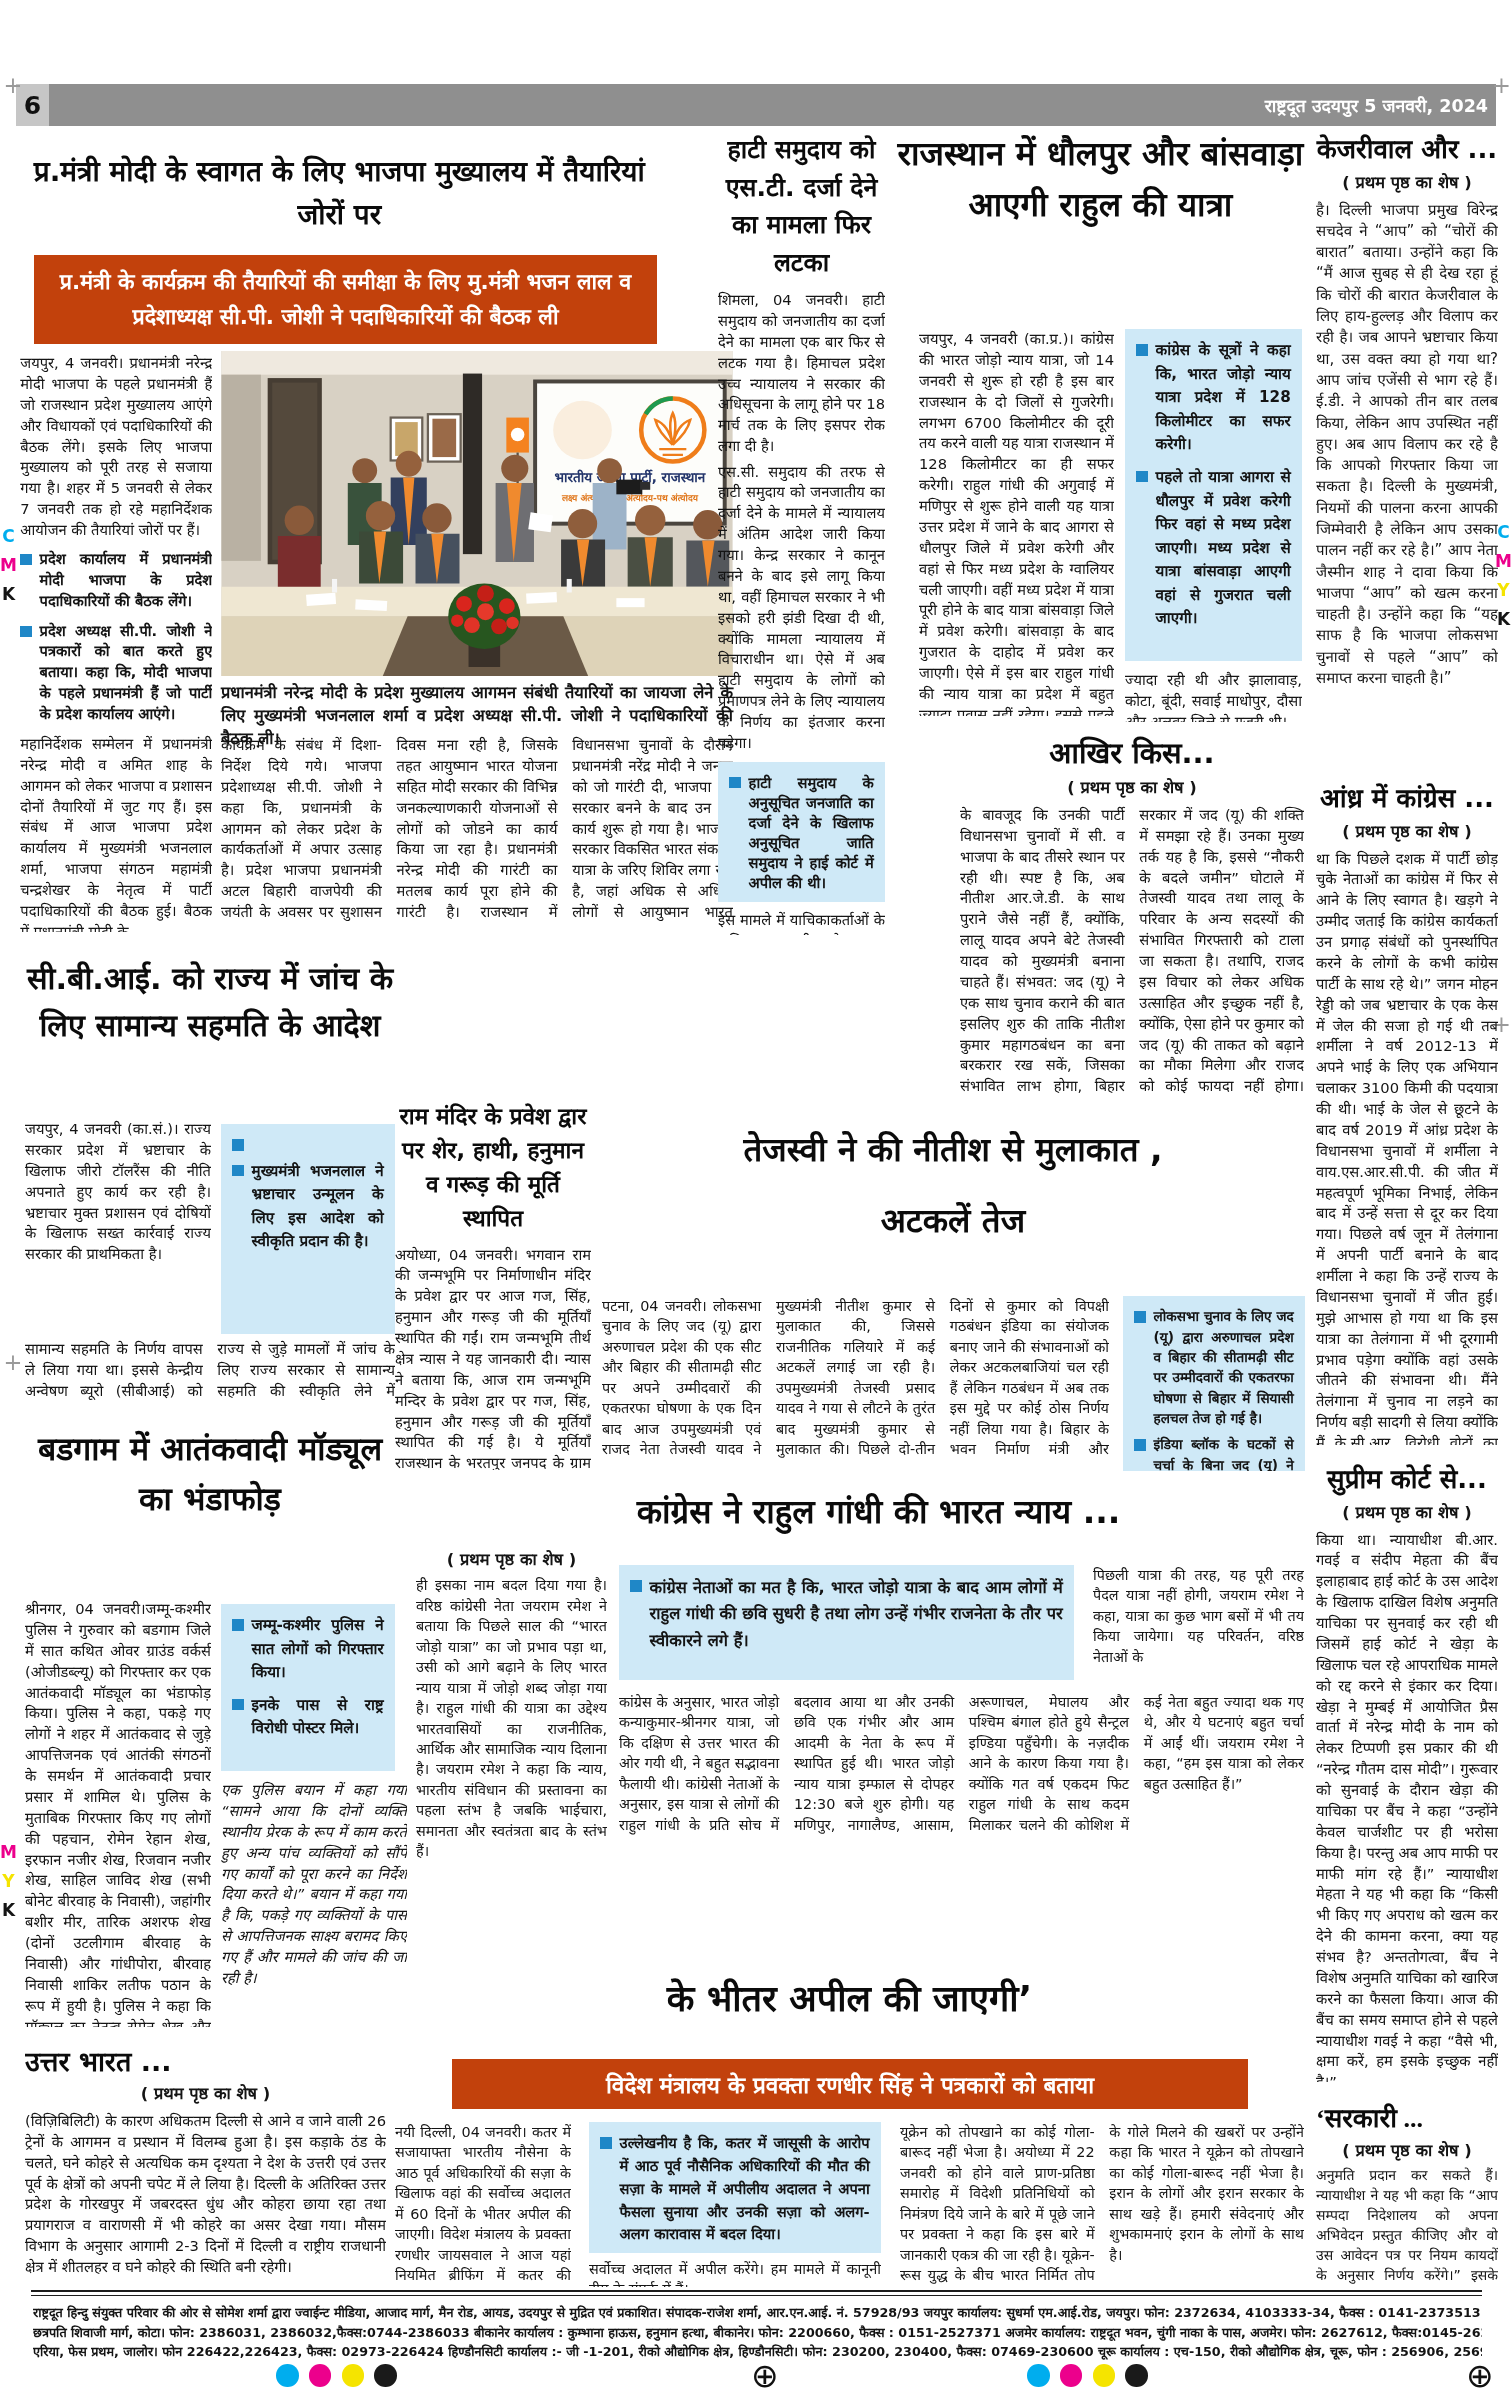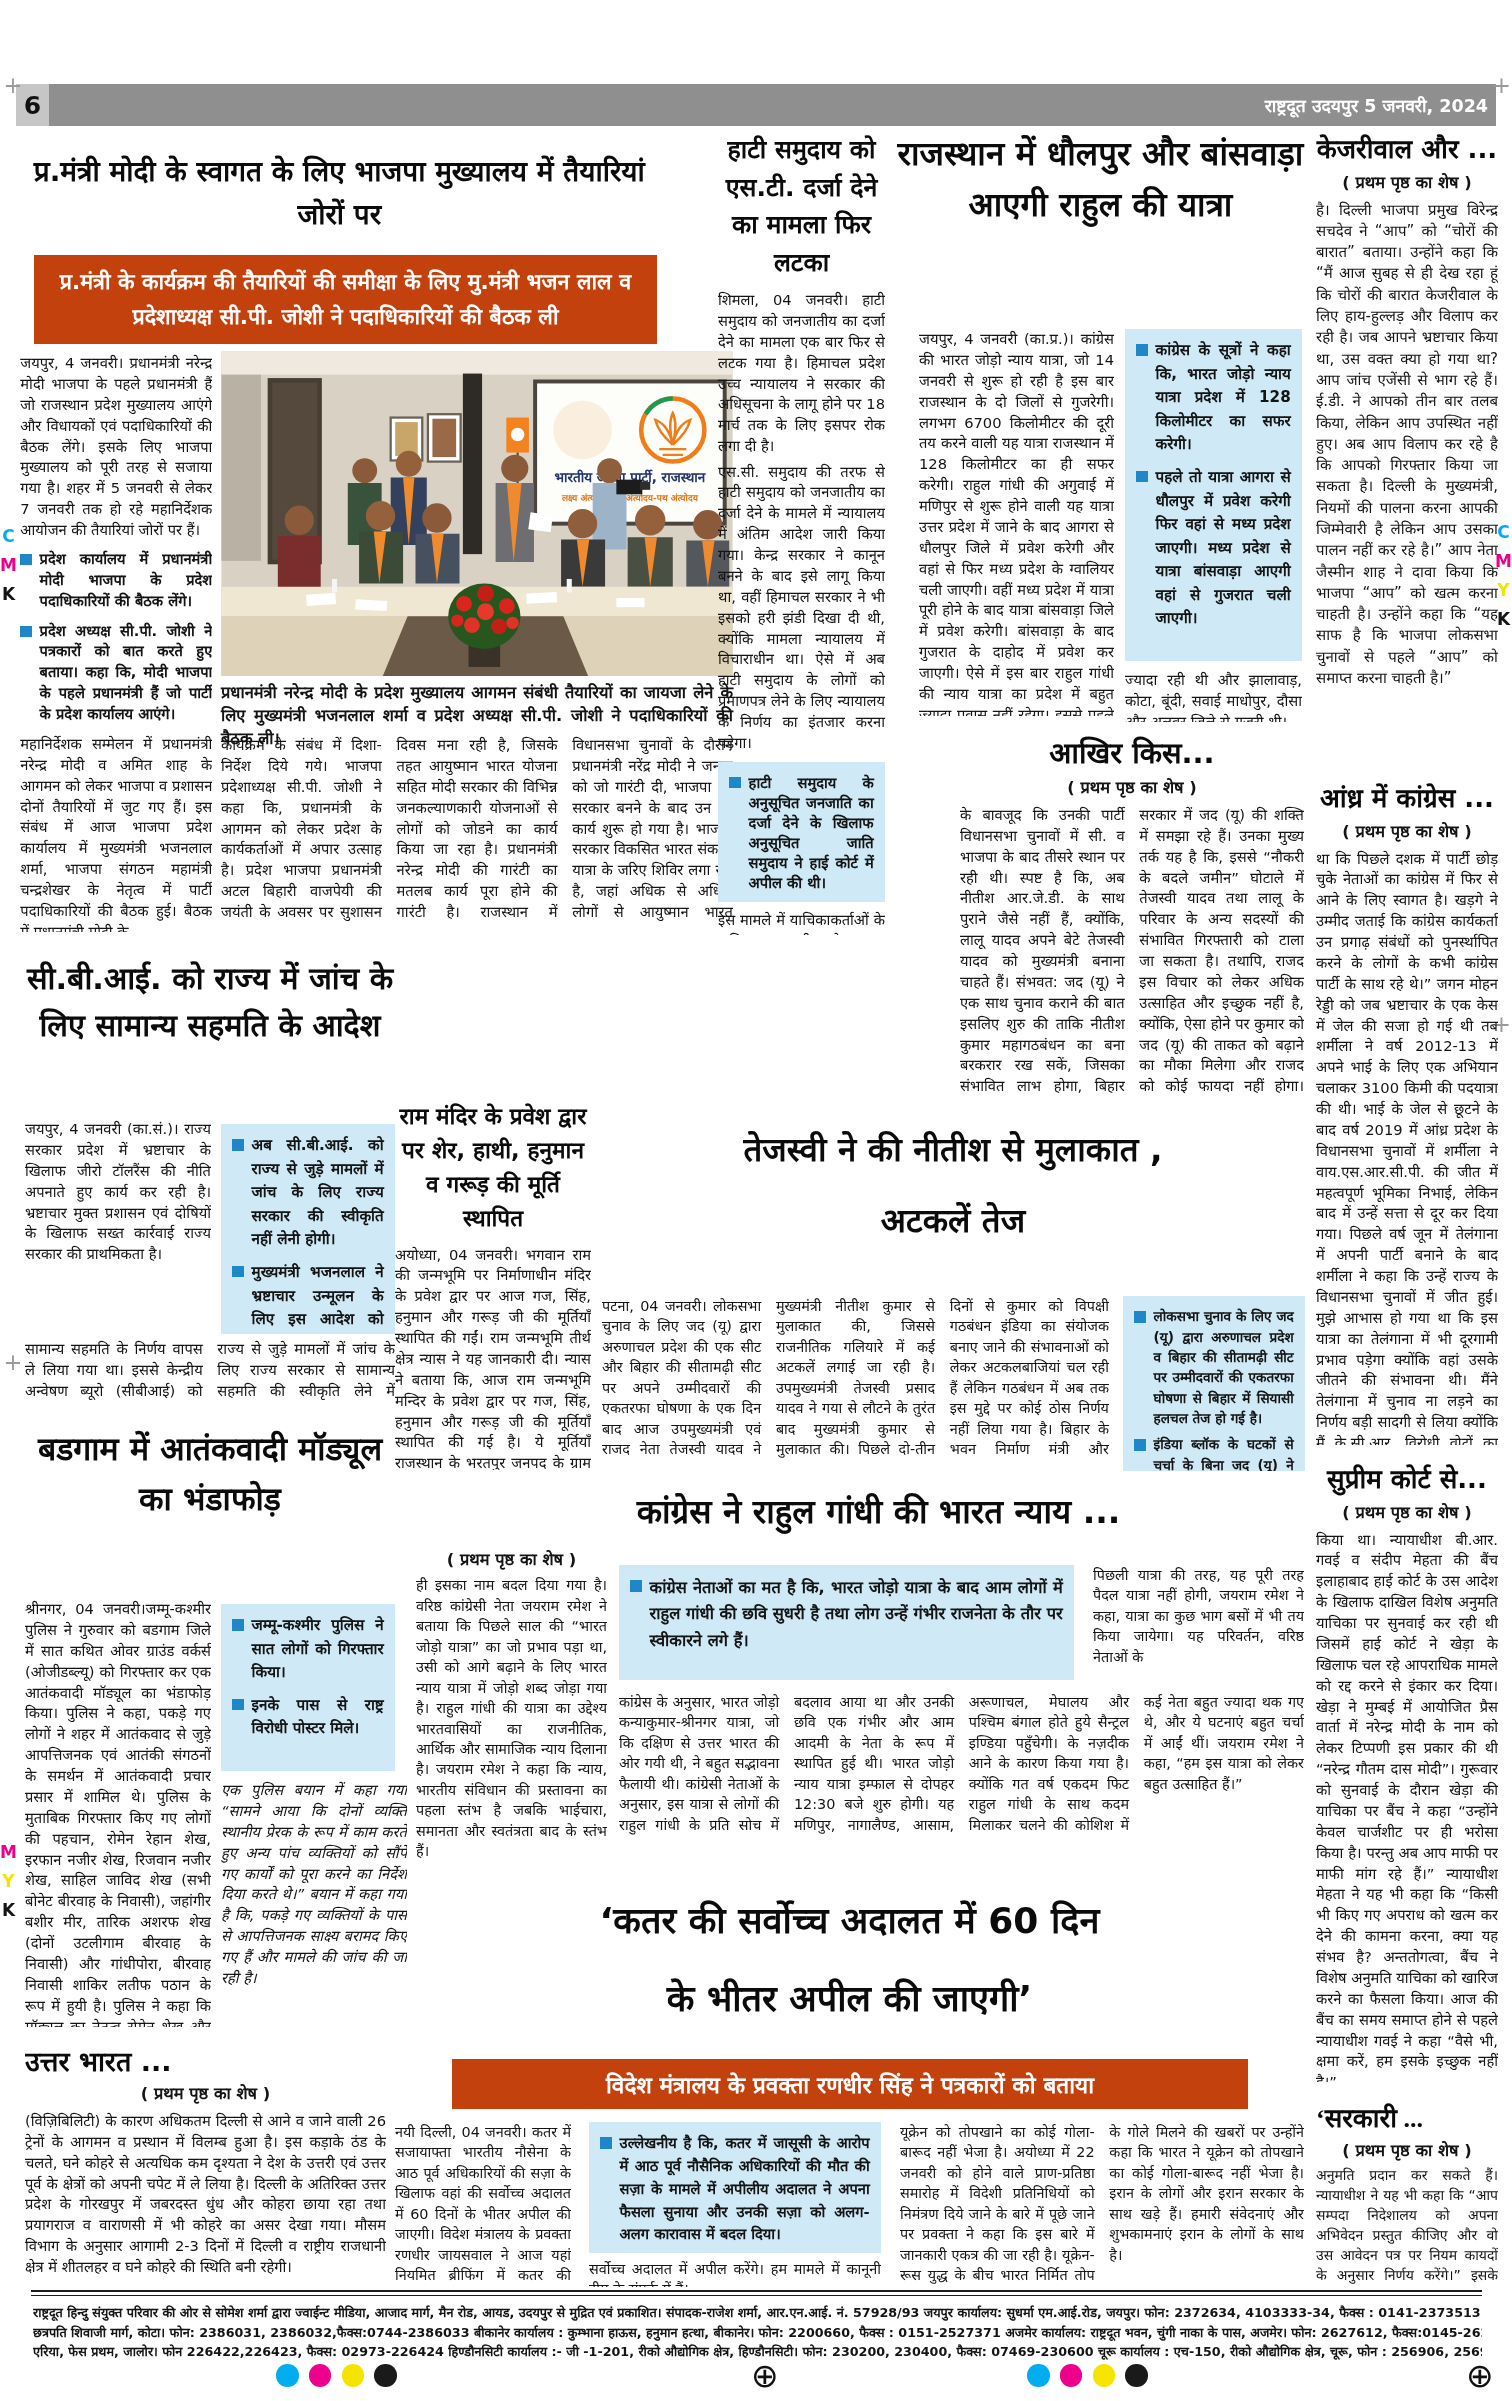--- a/index.html
+++ b/index.html
@@ -233,21 +233,20 @@
     <div class="h" style="font-size:26px;">आंध्र में कांग्रेस ...</div>
     <div class="kick" style="margin-top:3.4px;">( प्रथम पृष्ठ का शेष )</div>
     <div class="bd" style="margin-top:4.5px;">था कि पिछले दशक में पार्टी छोड़ चुके नेताओं का कांग्रेस में फिर से आने के लिए स्वागत है। खड़गे ने उम्मीद जताई कि कांग्रेस कार्यकर्ता उन प्रगाढ़ संबंधों को पुनर्स्थापित करने के लोगों के कभी कांग्रेस पार्टी के साथ रहे थे।” जगन मोहन रेड्डी को जब भ्रष्टाचार के एक केस में जेल की सजा हो गई थी तब शर्मीला ने वर्ष 2012-13 में अपने भाई के लिए एक अभियान चलाकर 3100 किमी की पदयात्रा की थी। भाई के जेल से छूटने के बाद वर्ष 2019 में आंध्र प्रदेश के विधानसभा चुनावों में शर्मीला ने वाय.एस.आर.सी.पी. की जीत में महत्वपूर्ण भूमिका निभाई, लेकिन बाद में उन्हें सत्ता से दूर कर दिया गया। पिछले वर्ष जून में तेलंगाना में अपनी पार्टी बनाने के बाद शर्मीला ने कहा कि उन्हें राज्य के विधानसभा चुनावों में जीत हुई। मुझे आभास हो गया था कि इस यात्रा का तेलंगाना में भी दूरगामी प्रभाव पड़ेगा क्योंकि वहां उसके जीतने की संभावना थी। मैंने तेलंगाना में चुनाव ना लड़ने का निर्णय बड़ी सादगी से लिया क्योंकि मैं के.सी.आर. विरोधी वोटों का बिखराव नहीं चाहती थी।</div>
   </div>
 
   <div class="abs h" style="left:25px;top:955px;width:370px;font-size:30.5px;line-height:1.55;">सी.बी.आई. को राज्य में जांच के लिए सामान्य सहमति के आदेश</div>
   <div class="abs bd" style="left:25px;top:1119px;width:186px;height:215px;">जयपुर, 4 जनवरी (का.सं.)। राज्य सरकार प्रदेश में भ्रष्टाचार के खिलाफ जीरो टॉलरैंस की नीति अपनाते हुए कार्य कर रही है। भ्रष्टाचार मुक्त प्रशासन एवं दोषियों के खिलाफ सख्त कार्रवाई राज्य सरकार की प्राथमिकता है।</div>
   <div class="abs litebox" style="left:221px;top:1124px;width:174px;height:210px;">
     <div class="bullet" style="font-size:15.2px;line-height:1.55;">
       <span class="sq"></span>
-      <span>अब सी.बी.आई. को राज्य से जुड़े मामलों में जांच के लिए राज्य सरकार की स्वीकृति नहीं लेनी होगी।</span>
     </div>
     <div class="bullet" style="font-size:15.2px;line-height:1.55;">
       <span class="sq"></span>
       <span>मुख्यमंत्री भजनलाल ने भ्रष्टाचार उन्मूलन के लिए इस आदेश को स्वीकृति प्रदान की है।</span>
     </div>
   </div>
   <div class="abs bd c2" style="left:25px;top:1339px;width:370px;height:73px;">सामान्य सहमति के निर्णय वापस ले लिया गया था। इससे केन्द्रीय अन्वेषण ब्यूरो (सीबीआई) को राज्य से जुड़े मामलों में जांच के लिए राज्य सरकार से सामान्य सहमति की स्वीकृति लेने में अड़चन आ रही थी। इस प्रकरण में अब राज्य सरकार की अनुमति की आवश्यकता नहीं होगी। इस संबंध में गृह विभाग द्वारा अधिसूचना जारी करने के बाद अब भ्रष्टाचारियों के विरूद्ध सी.बी.आई. त्वरित ए‍वं प्रभावी कार्रवाई कर पाएगी। उल्लेखनीय है कि, पिछली सरकार द्वारा सीबीआई को अनुसंधान हेतु दी गई सामान्य सहमति को वापस ले लिया गया था। इससे अनुसंधान में विलम्ब एवं अपराध के साक्ष्य नष्ट होने की संभावना बनी रहती थी। मुख्यमंत्री के इस निर्णय से सीबीआई राज्य में भ्रष्टाचारियों के विरूद्ध प्रभावी कार्रवाई कर सकेगी, इससे राज्य में भ्रष्टाचार पर लगाम लगेगी।</div>
 
   <div class="abs" style="left:395px;top:1100px;width:196px;height:370px;overflow:hidden;">
     <div class="h" style="font-size:22.6px;line-height:1.5;">राम मंदिर के प्रवेश द्वार पर शेर, हाथी, हनुमान व गरूड़ की मूर्ति स्थापित</div>
@@ -290,21 +289,20 @@
   </div>
   <div class="abs litebox" style="left:619px;top:1565px;width:455px;height:115px;">
     <div class="bullet" style="font-size:16.4px;line-height:1.6;margin-bottom:0;">
       <span class="sq"></span>
       <span>कांग्रेस नेताओं का मत है कि, भारत जोड़ो यात्रा के बाद आम लोगों में राहुल गांधी की छवि सुधरी है तथा लोग उन्हें गंभीर राजनेता के तौर पर स्वीकारने लगे हैं।</span>
     </div>
   </div>
   <div class="abs bd" style="left:1093px;top:1565px;width:211px;height:115px;font-size:14.4px;">पिछली यात्रा की तरह, यह पूरी तरह पैदल यात्रा नहीं होगी, जयराम रमेश ने कहा, यात्रा का कुछ भाग बसों में भी तय किया जायेगा। यह परिवर्तन, वरिष्ठ नेताओं के</div>
   <div class="abs bd c4" style="left:619px;top:1692px;width:685px;height:192px;font-size:14.4px;">कांग्रेस के अनुसार, भारत जोड़ो कन्याकुमार-श्रीनगर यात्रा, जो कि दक्षिण से उत्तर भारत की ओर गयी थी, ने बहुत सद्भावना फैलायी थी। कांग्रेसी नेताओं के अनुसार, इस यात्रा से लोगों की राहुल गांधी के प्रति सोच में बदलाव आया था और उनकी छवि एक गंभीर और आम आदमी के नेता के रूप में स्थापित हुई थी। भारत जोड़ो न्याय यात्रा इम्फाल से दोपहर 12:30 बजे शुरु होगी। यह मणिपुर, नागालैण्ड, आसाम, अरूणाचल, मेघालय और पश्चिम बंगाल होते हुये सैन्ट्रल इण्डिया पहुँचेगी। के नज़दीक आने के कारण किया गया है। क्योंकि गत वर्ष एकदम फिट राहुल गांधी के साथ कदम मिलाकर चलने की कोशिश में कई नेता बहुत ज्यादा थक गए थे, और ये घटनाएं बहुत चर्चा में आईं थीं। जयराम रमेश ने कहा, “हम इस यात्रा को लेकर बहुत उत्साहित हैं।”</div>
 
-  <div class="abs h" style="left:395px;top:1894px;width:909px;font-size:36px;line-height:1.5;">‘कतर की सर्वोच्च अदालत में 60 दिन</div>
   <div class="abs h" style="left:395px;top:1972px;width:909px;font-size:36px;line-height:1.5;">के भीतर अपील की जाएगी’</div>
   <div class="abs bluebox" style="left:452px;top:2059px;width:796px;height:50px;font-size:22.6px;">विदेश मंत्रालय के प्रवक्ता रणधीर सिंह ने पत्रकारों को बताया</div>
   <div class="abs bd" style="left:395px;top:2122px;width:176px;height:165px;font-size:14.4px;">नयी दिल्ली, 04 जनवरी। कतर में सजायाफ्ता भारतीय नौसेना के आठ पूर्व अधिकारियों की सज़ा के खिलाफ वहां की सर्वोच्च अदालत में 60 दिनों के भीतर अपील की जाएगी। विदेश मंत्रालय के प्रवक्ता रणधीर जायसवाल ने आज यहां नियमित ब्रीफिंग में कतर की अदालत के फैसले के बारे में पूछे जाने पर यह जानकारी दी। उन्होंने कहा कि अदालत ने सभी आठ पूर्व नौसैनिकों की मौत की सज़ा को कम कर दिया है। हम इस मामले में कतर के अधिकारियों और अपनी कानूनी टीम के संपर्क में हैं।</div>
   <div class="abs litebox" style="left:589px;top:2122px;width:292px;height:131px;">
     <div class="bullet" style="font-size:14.7px;line-height:1.55;margin-bottom:0;">
       <span class="sq"></span>
       <span>उल्लेखनीय है कि, कतर में जासूसी के आरोप में आठ पूर्व नौसैनिक अधिकारियों की मौत की सज़ा के मामले में अपीलीय अदालत ने अपना फैसला सुनाया और उनकी सज़ा को अलग-अलग कारावास में बदल दिया।</span>
     </div>
   </div>
   <div class="abs bd" style="left:589px;top:2259px;width:292px;height:28px;font-size:14.4px;">सर्वोच्च अदालत में अपील करेंगे। हम मामले में कानूनी टीम के संपर्क में हैं।</div>

